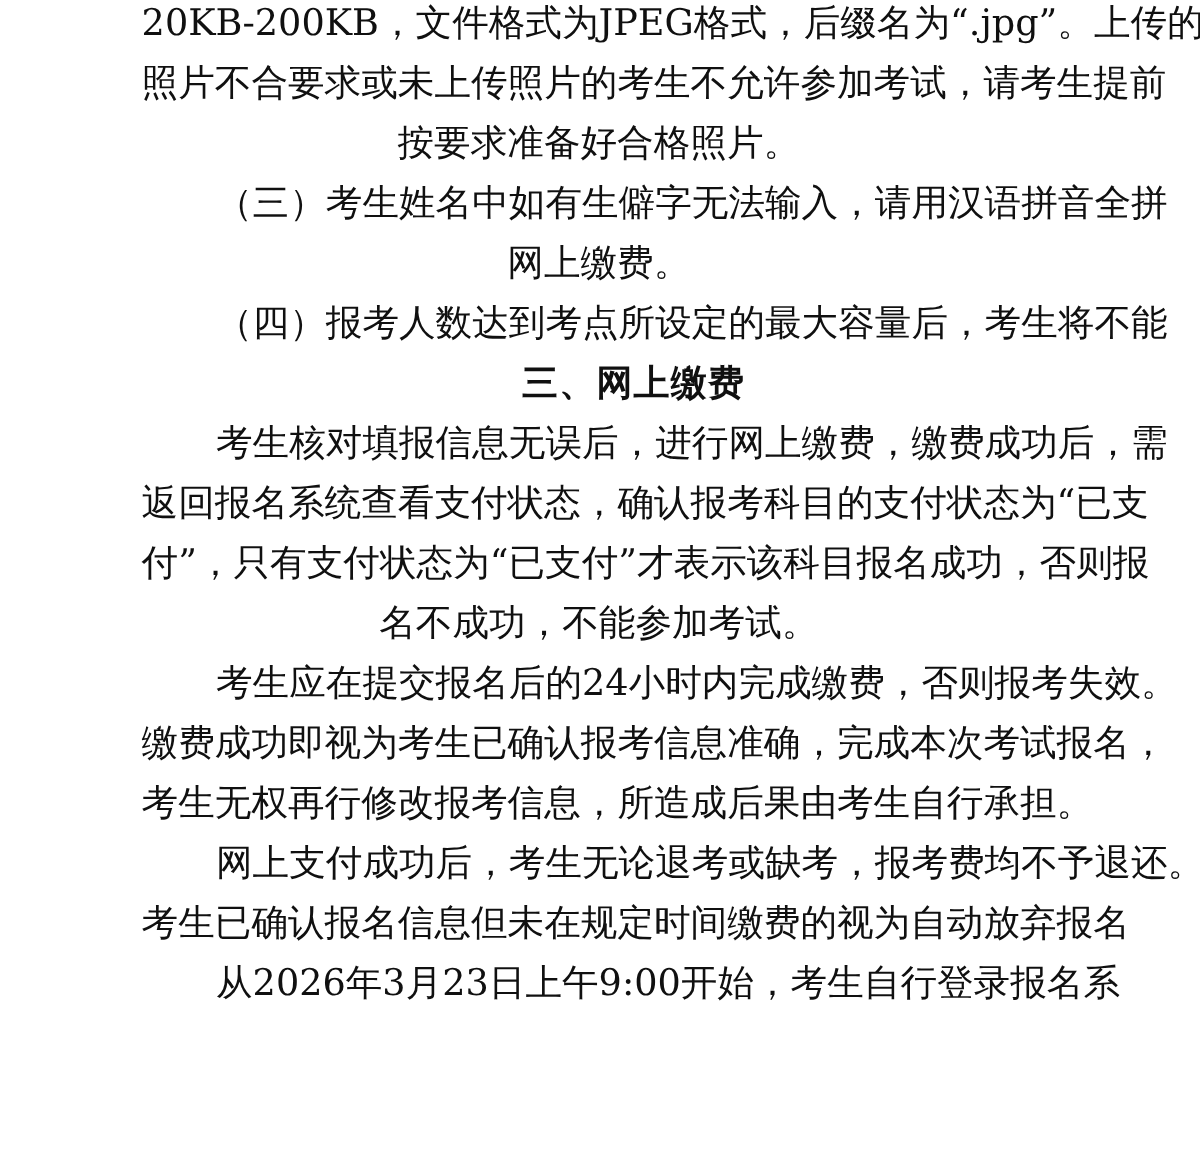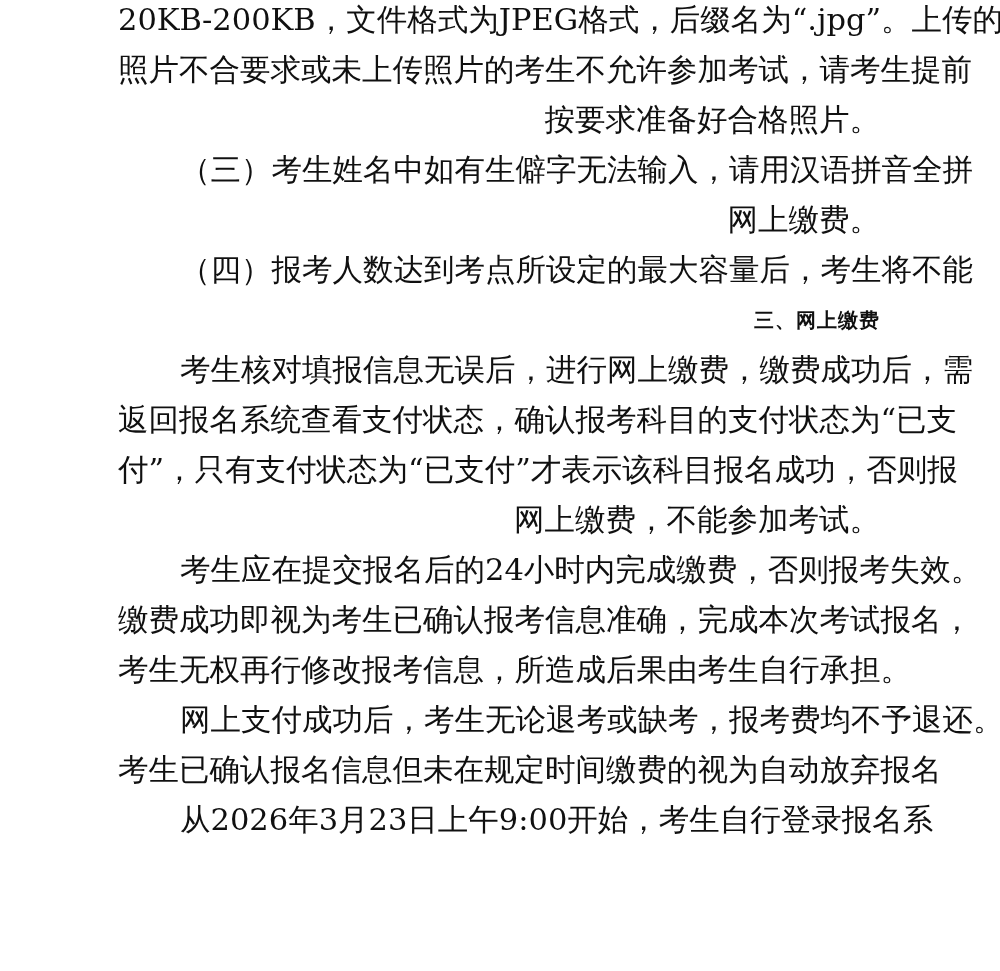--- a/index.html
+++ b/index.html
@@ -43,33 +43,33 @@
     display: flex;
     justify-content: space-between;
     white-space: normal;
   }
   .doc-line.justify > span {
     display: inline-block;
   }
 
   
   .doc-line.flush {
-    text-align: right;
+    text-align: center;
   }
 
   
   .indent-2 {
     padding-left: 62px;
   }
 
   
   .doc-line.heading {
     font-family: "DejaVu Sans", "Liberation Sans", sans-serif;
     font-weight: 700;
-    font-size: 20px;
+    font-size: 30px;
     letter-spacing: 1px;
     padding-left: 58px;
   }
 
   
   #text-column {
     -webkit-font-smoothing: antialiased;
   }
 </style>
 </head>
@@ -298,21 +298,21 @@
           <span>目</span>
           <span>报</span>
           <span>名</span>
           <span>成</span>
           <span>功</span>
           <span>，</span>
           <span>否</span>
           <span>则</span>
           <span>报</span>
         </div>
-        <div class="doc-line flush">网上缴费，不能参加考试。</div>
+        <div class="doc-line flush">名不成功，不能参加考试。</div>
       </div>
       <div class="doc-block">
         <div class="doc-line justify indent-2">
           <span>考</span>
           <span>生</span>
           <span>应</span>
           <span>在</span>
           <span>提</span>
           <span>交</span>
           <span>报</span>

